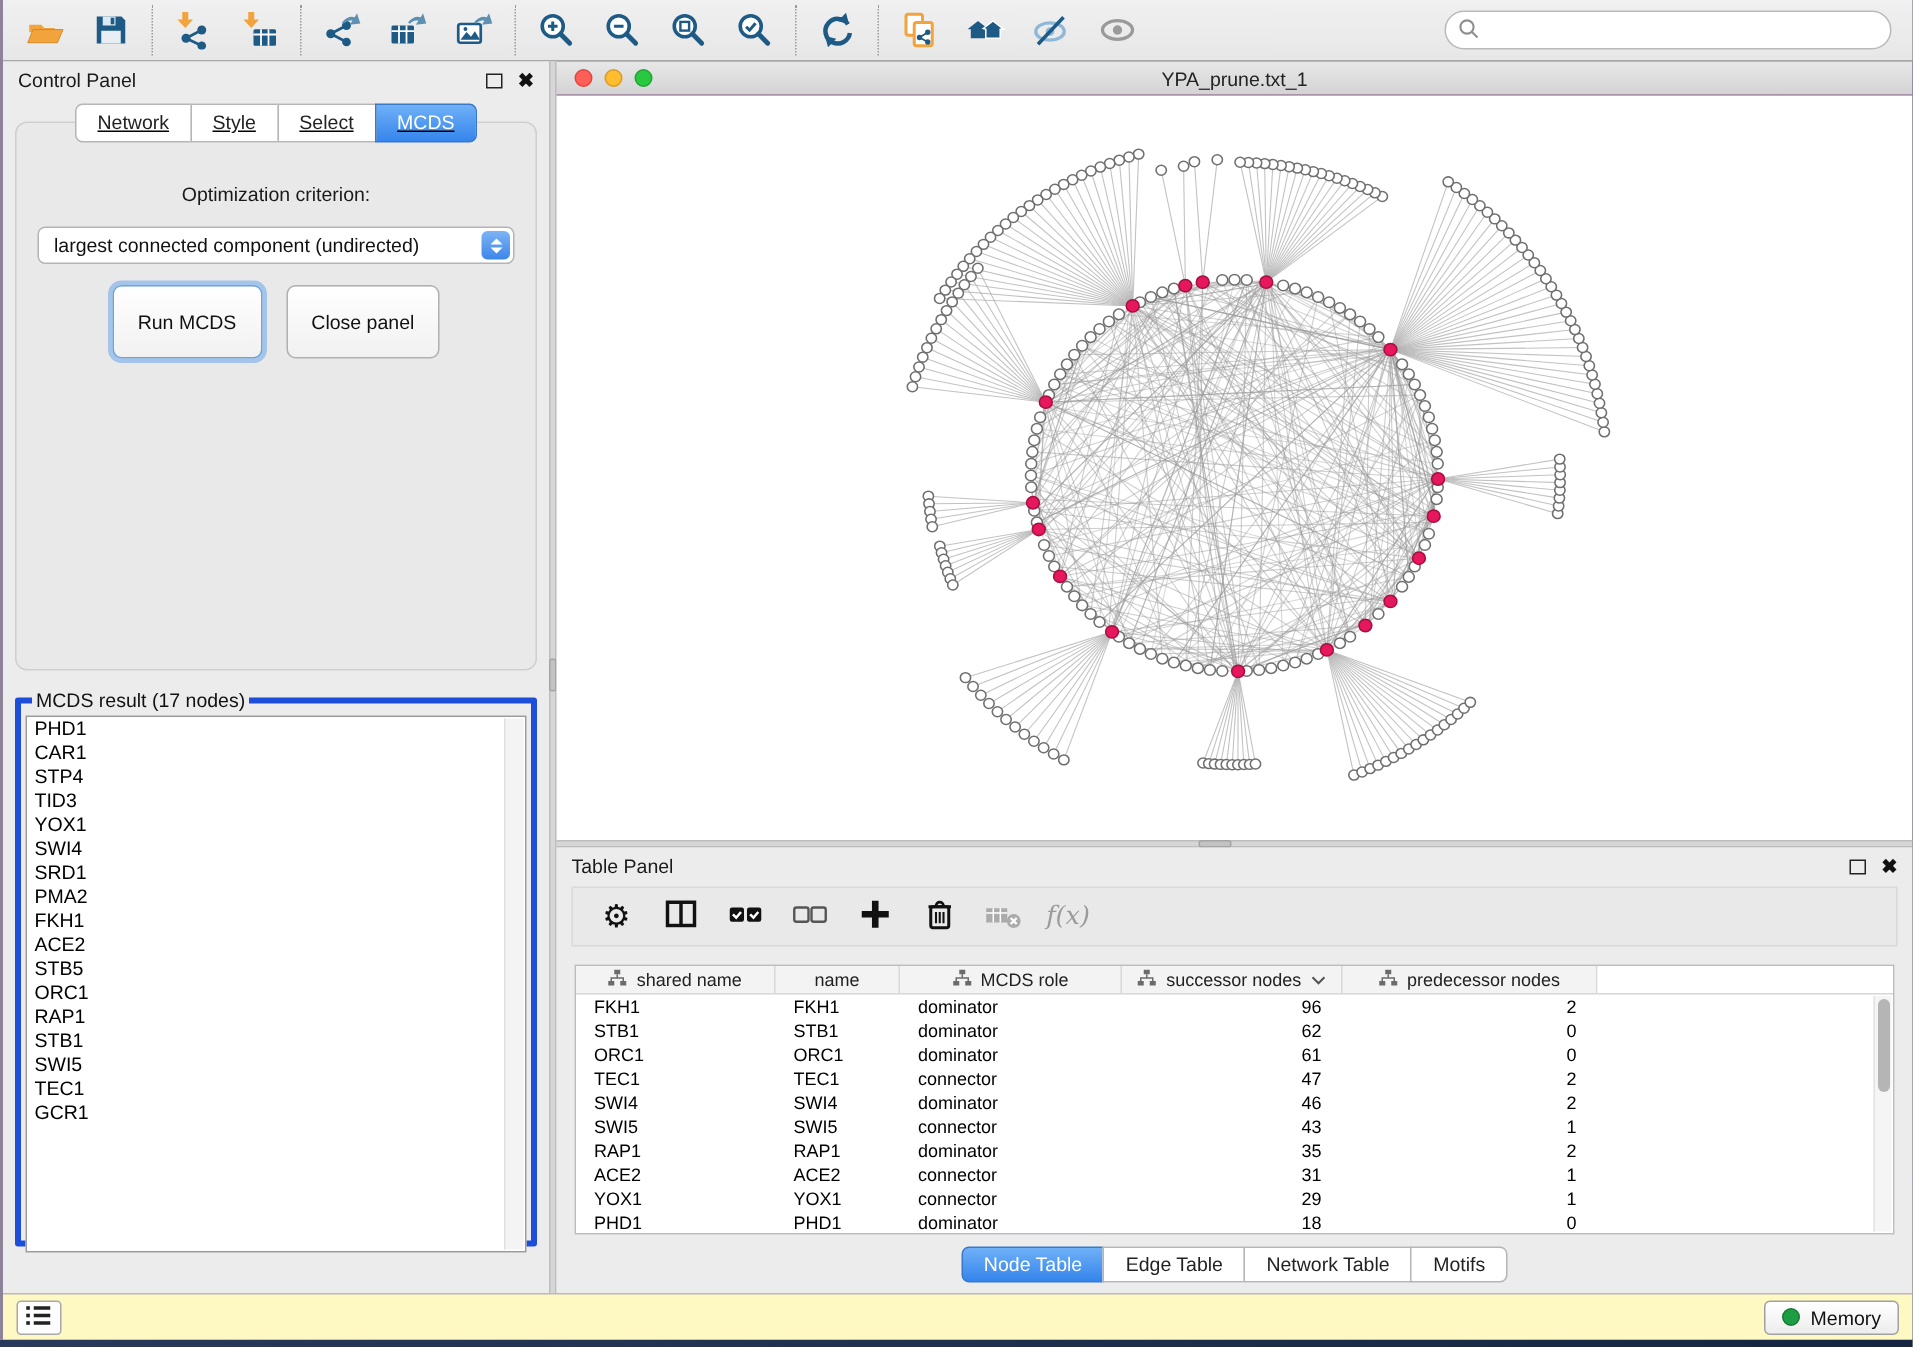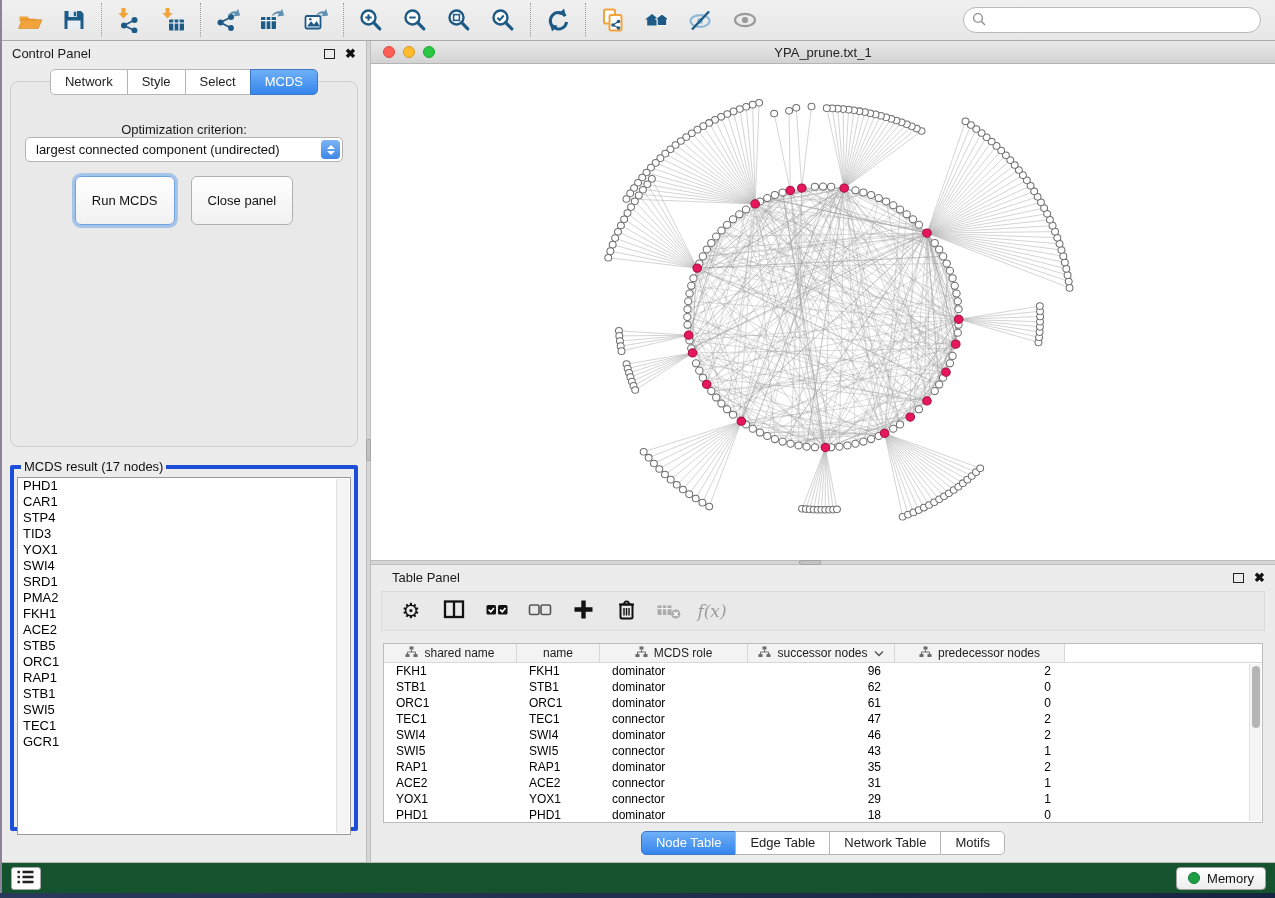--- a/index.html
+++ b/index.html
@@ -23,28 +23,28 @@
   .v-divider { width:5px; background:#d6d6d6; border-left:1px solid #bdbdbd; border-right:1px solid #bdbdbd; position:relative; }
   .v-handle { position:absolute; left:-1px; top:398px; width:5px; height:22px; background:#c3c3c3; border:1px solid #a5a5a5; border-radius:2px; }
 
   
   .control-panel { width:364px; background:#ececec; position:relative; }
   .cp-header { height:25px; display:flex; align-items:center; padding:0 10px; }
   .cp-title { font-size:13px; color:#1a1a1a; }
   .win-btns { margin-left:auto; display:flex; gap:10px; align-items:center; }
   .float-icon { width:11px; height:10px; border:1.5px solid #222; display:inline-block; }
   .close-icon { font-size:13px; font-weight:bold; color:#111; line-height:10px; }
-  .cp-tabs { display:flex; justify-content:center; margin-top:3px; position:relative; z-index:2; }
+  .cp-tabs { display:flex; justify-content:center; margin-top:3px; position:relative; z-index:2;text-decoration:underline; }
   .cp-tab { font-size:13px; padding:4px 14px 5px; background:#fff; border:1px solid #b5b5b5; margin-left:-1px; color:#222; }
   .cp-tab:first-child { border-radius:5px 0 0 5px; margin-left:0; }
   .cp-tab:last-child { border-radius:0 5px 5px 0; }
   .cp-tab.active { background:linear-gradient(#6fb0f7,#3585ec); color:#fff; border-color:#3a79c8; }
   .cp-box { margin:-14px 8px 0; padding-top:30px; height:366px; background:#e9e9e9; border:1px solid #cfcfcf; border-radius:8px; text-align:center; }
   .opt-label { font-size:13px; color:#1a1a1a; margin-top:10px; }
-  .criterion { margin:0 auto 0; width:318px; height:25px; background:#fff; border:1px solid #b4b4b4; border-radius:5px; display:flex; align-items:center; position:relative; }
+  .criterion { margin:14px auto 0; width:318px; height:25px; background:#fff; border:1px solid #b4b4b4; border-radius:5px; display:flex; align-items:center; position:relative; }
   .criterion .val { font-size:13px; color:#111; padding-left:10px; white-space:nowrap; }
   .stepper { position:absolute; right:2px; top:2px; bottom:2px; width:19px; background:linear-gradient(#7db4f5,#3d86e8); border-radius:4px; display:flex; flex-direction:column; align-items:center; justify-content:center; gap:2px; }
   .stepper i { width:0; height:0; border-left:4px solid transparent; border-right:4px solid transparent; }
   .stepper .up { border-bottom:4px solid #fff; }
   .stepper .dn { border-top:4px solid #fff; }
   .cp-buttons { margin-top:14px; display:flex; justify-content:center; gap:16px; }
   .btn { font-size:13px; color:#111; padding:16px 16px; background:linear-gradient(#ffffff,#f1f1f1); border:1px solid #b0b0b0; border-radius:6px; }
   .btn.focused { border-color:#6ea3dd; box-shadow:0 0 0 3px rgba(110,165,235,.55); }
   .mcds-fieldset { margin:12px 8px 0; border:4px solid #1d4ed8; border-radius:2px; padding:3px; height:372px; }
   .mcds-fieldset legend { font-size:13px; color:#111; padding:0 3px; margin-left:4px; }
@@ -62,21 +62,21 @@
   .light.yellow { background:#febc2e; border:1px solid #d89c21; }
   .light.green { background:#28c840; border:1px solid #1ea433; }
   .net-title { position:absolute; left:0; right:0; text-align:center; font-size:13px; color:#222; }
   .net-canvas { flex:1; position:relative; background:#fff; }
   .net-canvas svg { position:absolute; inset:0; }
   .h-divider { height:5px; background:#d6d6d6; border-top:1px solid #bdbdbd; border-bottom:1px solid #bdbdbd; position:relative; }
   .h-handle { position:absolute; top:-1px; left:428px; width:22px; height:5px; background:#c3c3c3; border:1px solid #a5a5a5; border-radius:2px; }
 
   
   .table-panel { flex:1; position:relative; background:#ececec; }
-  .tp-header { height:25px; display:flex; align-items:center; padding:0 10px;margin-left:11px; }
+  .tp-header { height:25px; display:flex; align-items:center; padding:0 10px; }
   .tp-title { font-size:13px; color:#1a1a1a; }
   .tp-toolbar { margin:1px 10px 0; height:40px; background:#e9e9e9; border:1px solid #dadada; display:flex; align-items:center; gap:9px; padding:0 12px; }
   .tp-tool { width:34px; height:32px; display:flex; align-items:center; justify-content:center; background:none; border:none; }
   .gear-glyph { font-size:21px; color:#111; font-family:"DejaVu Sans", sans-serif; line-height:1; }
   .fx-glyph { font-size:17px; color:#9b9b9b; font-family:"DejaVu Serif", serif; font-style:italic; }
   .tp-tablewrap { position:absolute; left:12px; right:12px; top:78px; height:180px; background:#fff; border:1px solid #bcbcbc; overflow:hidden; }
   .t-header { display:grid; grid-template-columns:133px 83px 148px 147px 170px 1fr; height:19px; background:#f3f3f3; border-bottom:1px solid #d8d8d8; }
   .t-hcell { display:flex; align-items:center; justify-content:center; gap:6px; font-size:12px; color:#222; border-right:1px solid #d8d8d8; position:relative; }
   .t-hcell.nofill { border-right:none; background:#fff; }
   .t-row { display:grid; grid-template-columns:133px 83px 148px 147px 170px 1fr; height:16px; }
@@ -84,21 +84,21 @@
   .t-cell.num { text-align:right; padding-right:14px; }
   .t-scroll { position:absolute; top:20px; right:1px; bottom:1px; width:12px; background:#f5f5f5; border-left:1px solid #e2e2e2; }
   .t-thumb { position:absolute; top:2px; left:1.5px; width:8px; height:62px; background:#b5b5b5; border-radius:4px; }
   .tp-tabs { position:absolute; bottom:7px; left:0; right:0; display:flex; justify-content:center; }
   .tp-tab { font-size:13px; padding:3px 14px 4px; background:#fff; border:1px solid #b5b5b5; margin-left:-1px; color:#222; }
   .tp-tab:first-child { border-radius:5px 0 0 5px; margin-left:0; }
   .tp-tab:last-child { border-radius:0 5px 5px 0; }
   .tp-tab.active { background:linear-gradient(#6fb0f7,#3585ec); color:#fff; border-color:#3a79c8; }
 
   
-  .status-bar { position:absolute; left:0; right:0; bottom:0; height:31px; background:#14532d; border-top:1px solid #b9b9b9; display:flex; align-items:center; padding:0 9px; }
+  .status-bar { position:absolute; left:0; right:0; bottom:0; height:31px; background:#fef9c3; border-top:1px solid #b9b9b9; display:flex; align-items:center; padding:0 9px; }
   .list-btn { width:30px; height:23px; background:#fdfdfd; border:1px solid #a8a8a8; border-radius:3px; display:flex; align-items:center; justify-content:center; }
   .memory-btn { margin-left:auto; display:flex; align-items:center; gap:7px; font-size:13px; color:#111; background:linear-gradient(#ffffff,#ededed); border:1px solid #a0a0a0; border-radius:4px; padding:3px 11px; }
   .mem-dot { width:12px; height:12px; border-radius:50%; background:#1d9e45; border:1px solid #157a34; }
 </style>
 </head>
 <body>
 <div class="wallpaper"></div>
 
 <div class="app">
 

